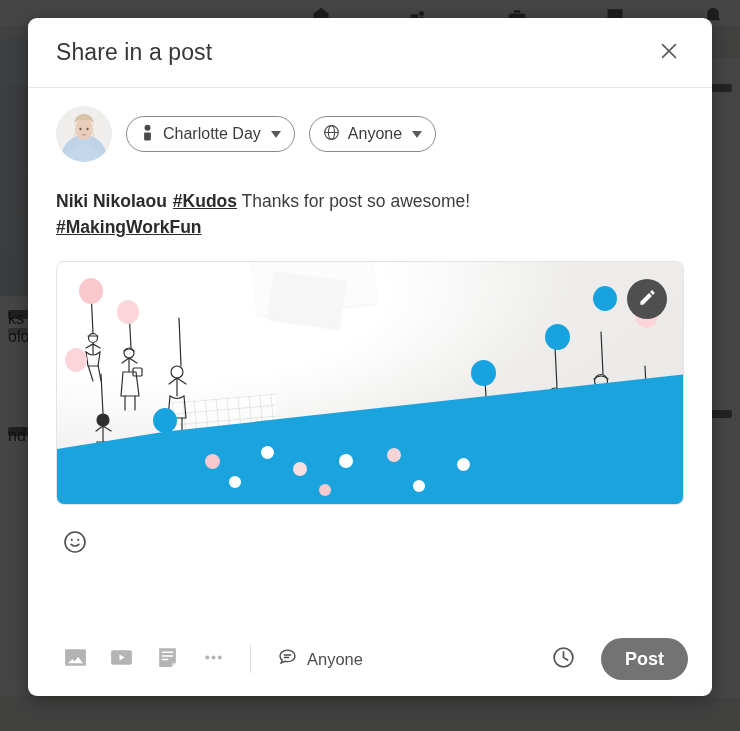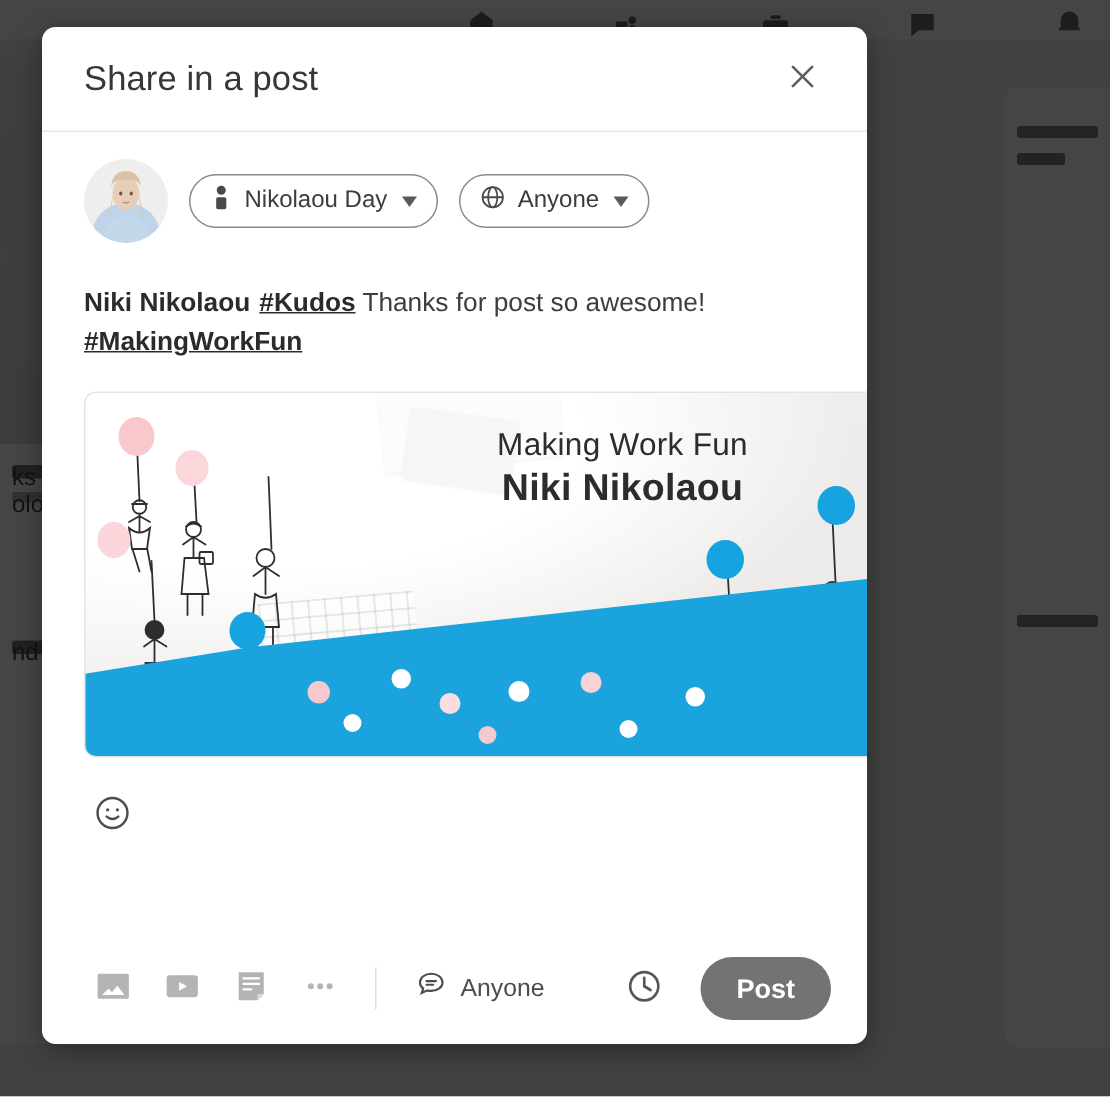--- a/index.html
+++ b/index.html
@@ -95,21 +95,21 @@
     width: 740px;
     height: 731px;
     background: rgba(22,22,22,0.80);
   }
 
   
   #modal {
     position: absolute;
     left: 28px;
     top: 18px;
-    width: 550px;
+    width: 684px;
     height: 678px;
     background: #ffffff;
     border-radius: 9px;
     box-shadow: 0 4px 18px rgba(0,0,0,0.35);
     display: flex;
     flex-direction: column;
     overflow: hidden;
   }
 
   
@@ -457,21 +457,21 @@
           </svg>
         </div>
 
         <button class="pill">
           <span>
             <svg width="15" height="17" viewBox="0 0 16 18" fill="#4a4a4a">
               <circle cx="8" cy="4" r="3.2"></circle>
                 <rect x="4.4" y="9" width="7.2" height="8.5" rx="1.2"></rect>
             </svg>
           </span>
-          <span>Nikolaou Day</span>
+          <span>Charlotte Day</span>
           <span class="caret"></span>
         </button>
 
         <button class="pill">
           <span>
             <svg width="17" height="17" viewBox="0 0 20 20" fill="none" stroke="#4a4a4a" stroke-width="1.4">
               <circle cx="10" cy="10" r="8"></circle>
               <ellipse cx="10" cy="10" rx="3.6" ry="8"></ellipse>
               <line x1="2" y1="10" x2="18" y2="10"></line>
             </svg>
@@ -593,24 +593,20 @@
           <div class="dot" style="left:204px;top:184px;width:13px;height:13px;background:#ffffff"></div>
           <div class="dot" style="left:236px;top:200px;width:14px;height:14px;background:#f9dde0"></div>
           <div class="dot" style="left:282px;top:192px;width:14px;height:14px;background:#ffffff"></div>
           <div class="dot" style="left:330px;top:186px;width:14px;height:14px;background:#f7d2d6"></div>
           <div class="dot" style="left:400px;top:196px;width:13px;height:13px;background:#ffffff"></div>
           <div class="dot" style="left:172px;top:214px;width:12px;height:12px;background:#ffffff"></div>
           <div class="dot" style="left:262px;top:222px;width:12px;height:12px;background:#f6c9ce"></div>
           <div class="dot" style="left:356px;top:218px;width:12px;height:12px;background:#ffffff"></div>
         </div>
 
-        <div id="media-heading">
-          <div id="media-title-1">Making Work Fun</div>
-          <div id="media-title-2">Niki Nikolaou</div>
-        </div>
 
         <button id="edit-media-button" aria-label="Edit image">
           <span>
             <svg width="19" height="19" viewBox="0 0 24 24" fill="currentColor">
               <path d="M3 17.3V21h3.7L17.6 10.1l-3.7-3.7L3 17.3zM20.7 7c.4-.4.4-1 0-1.4l-2.3-2.3a1 1 0 00-1.4 0l-1.8 1.8 3.7 3.7L20.7 7z"></path>
             </svg>
           </span>
         </button>
       </div>
 

